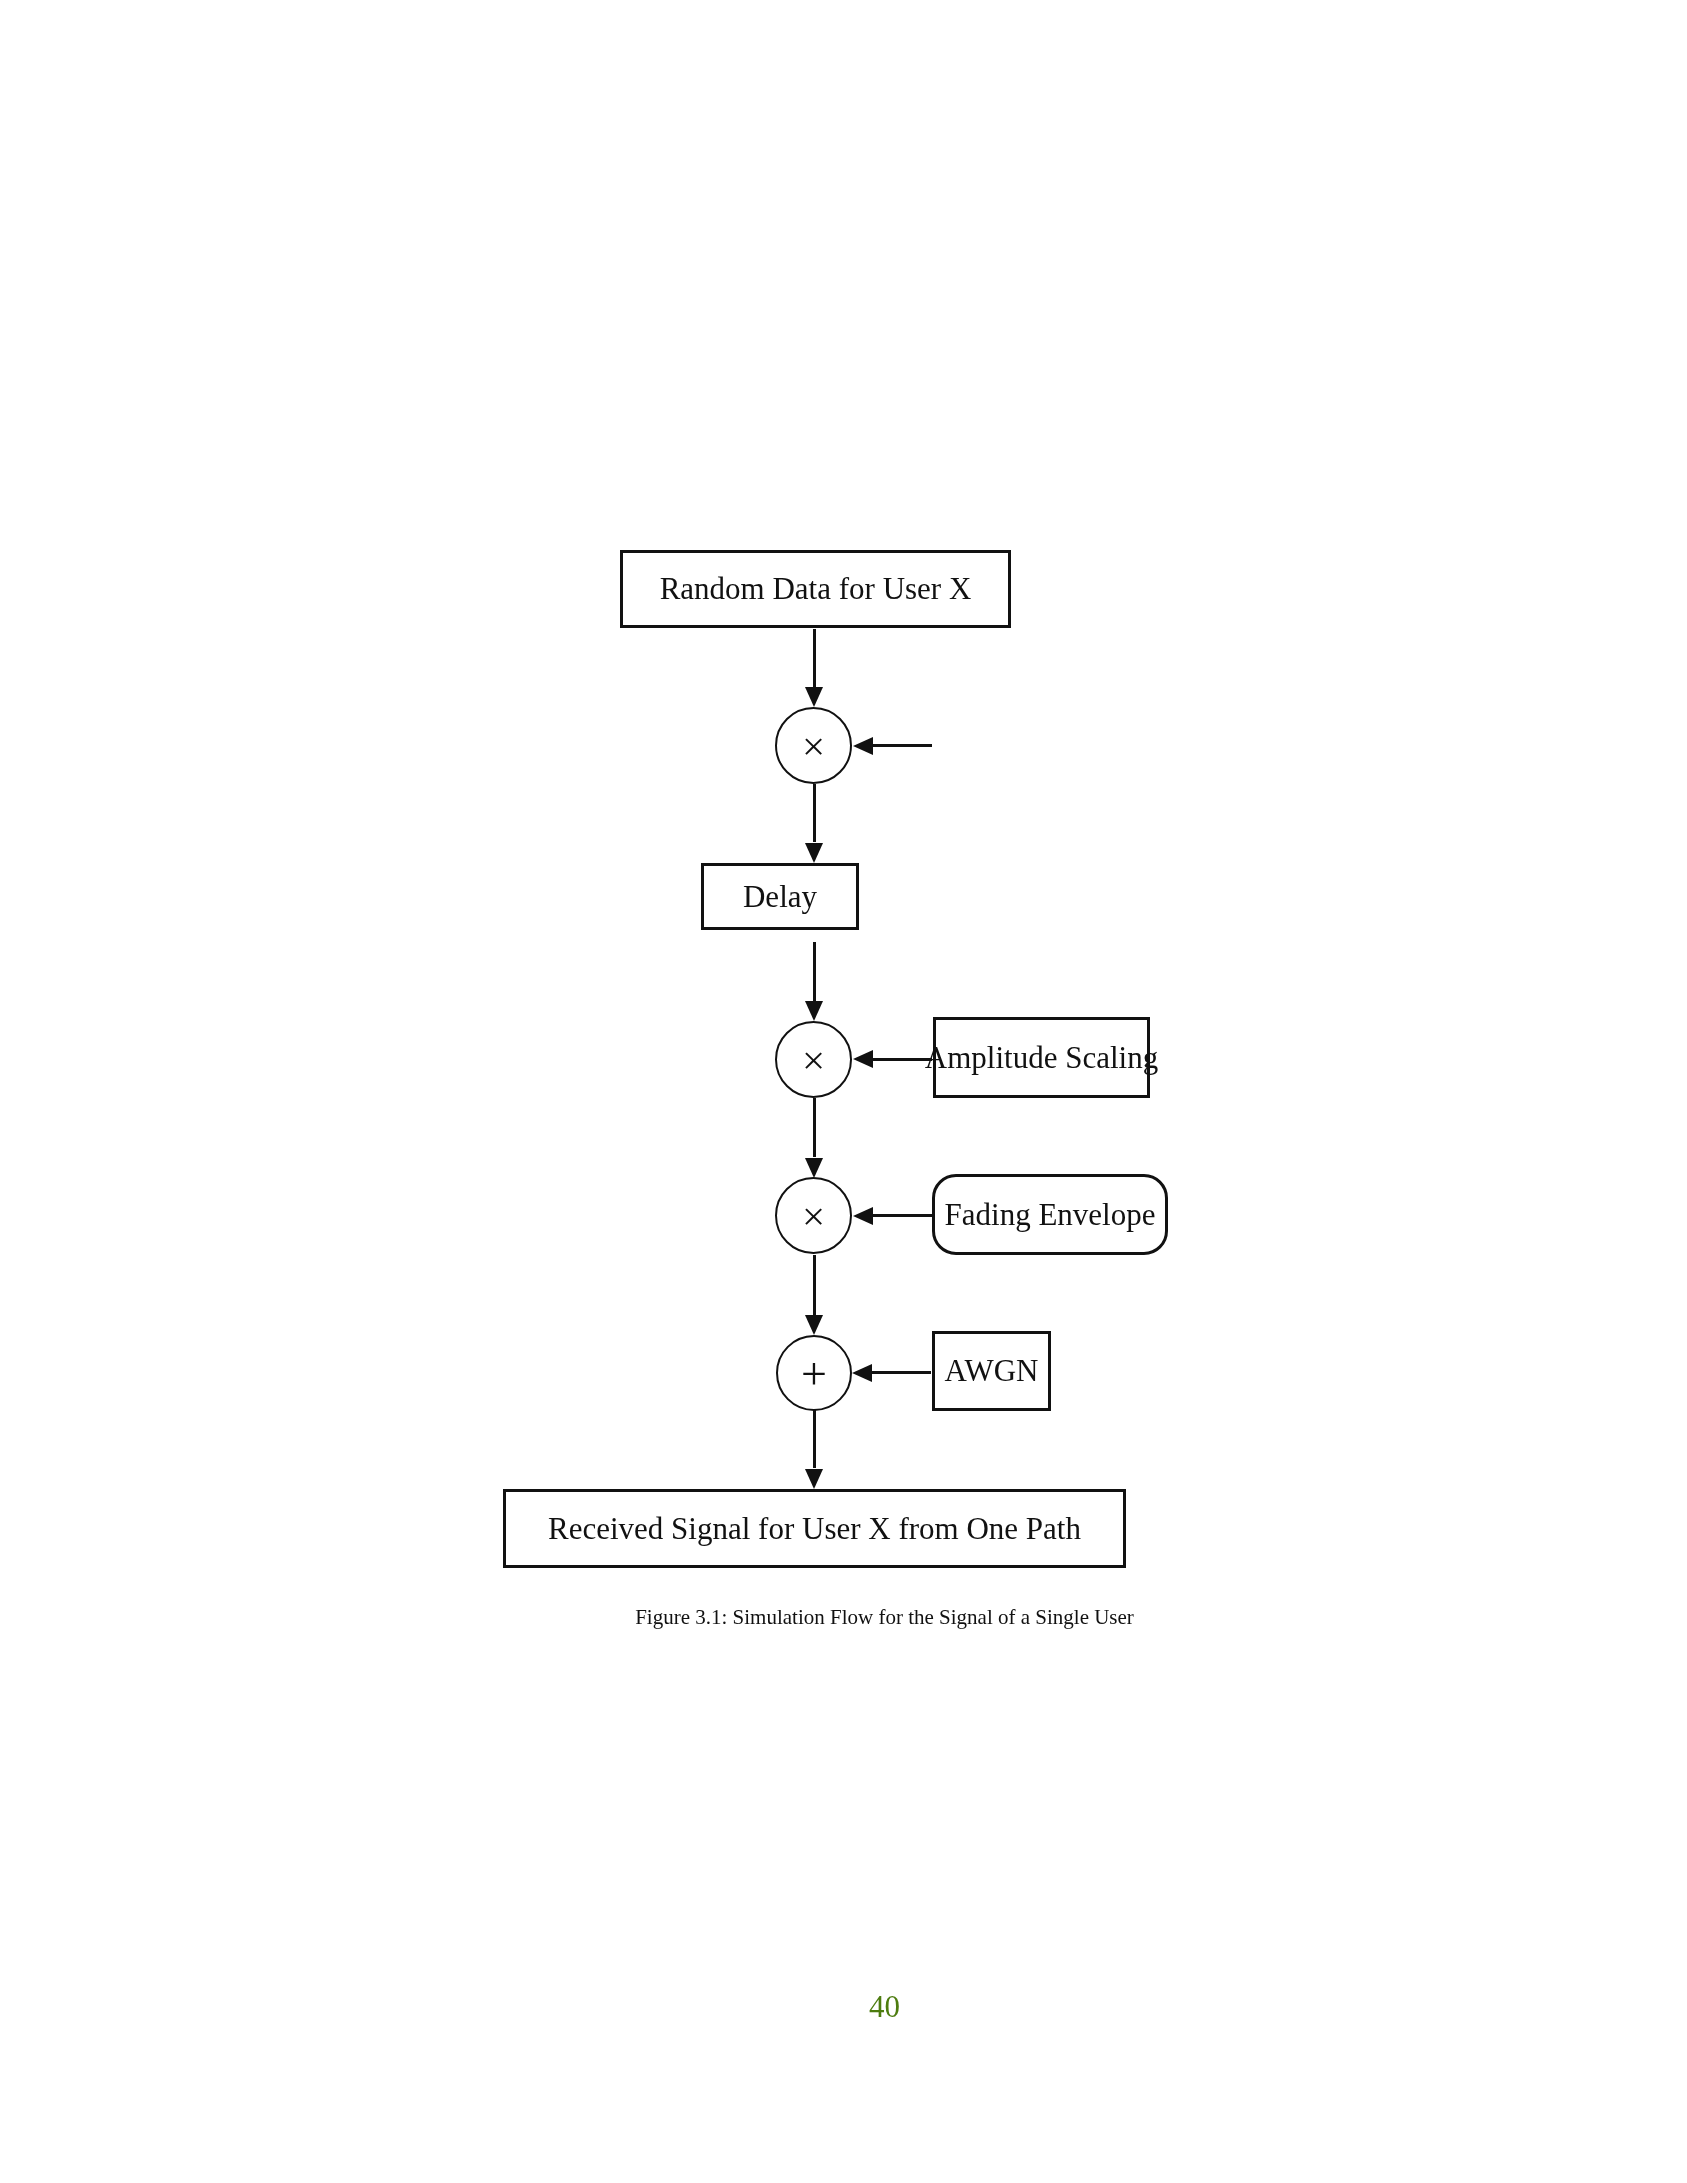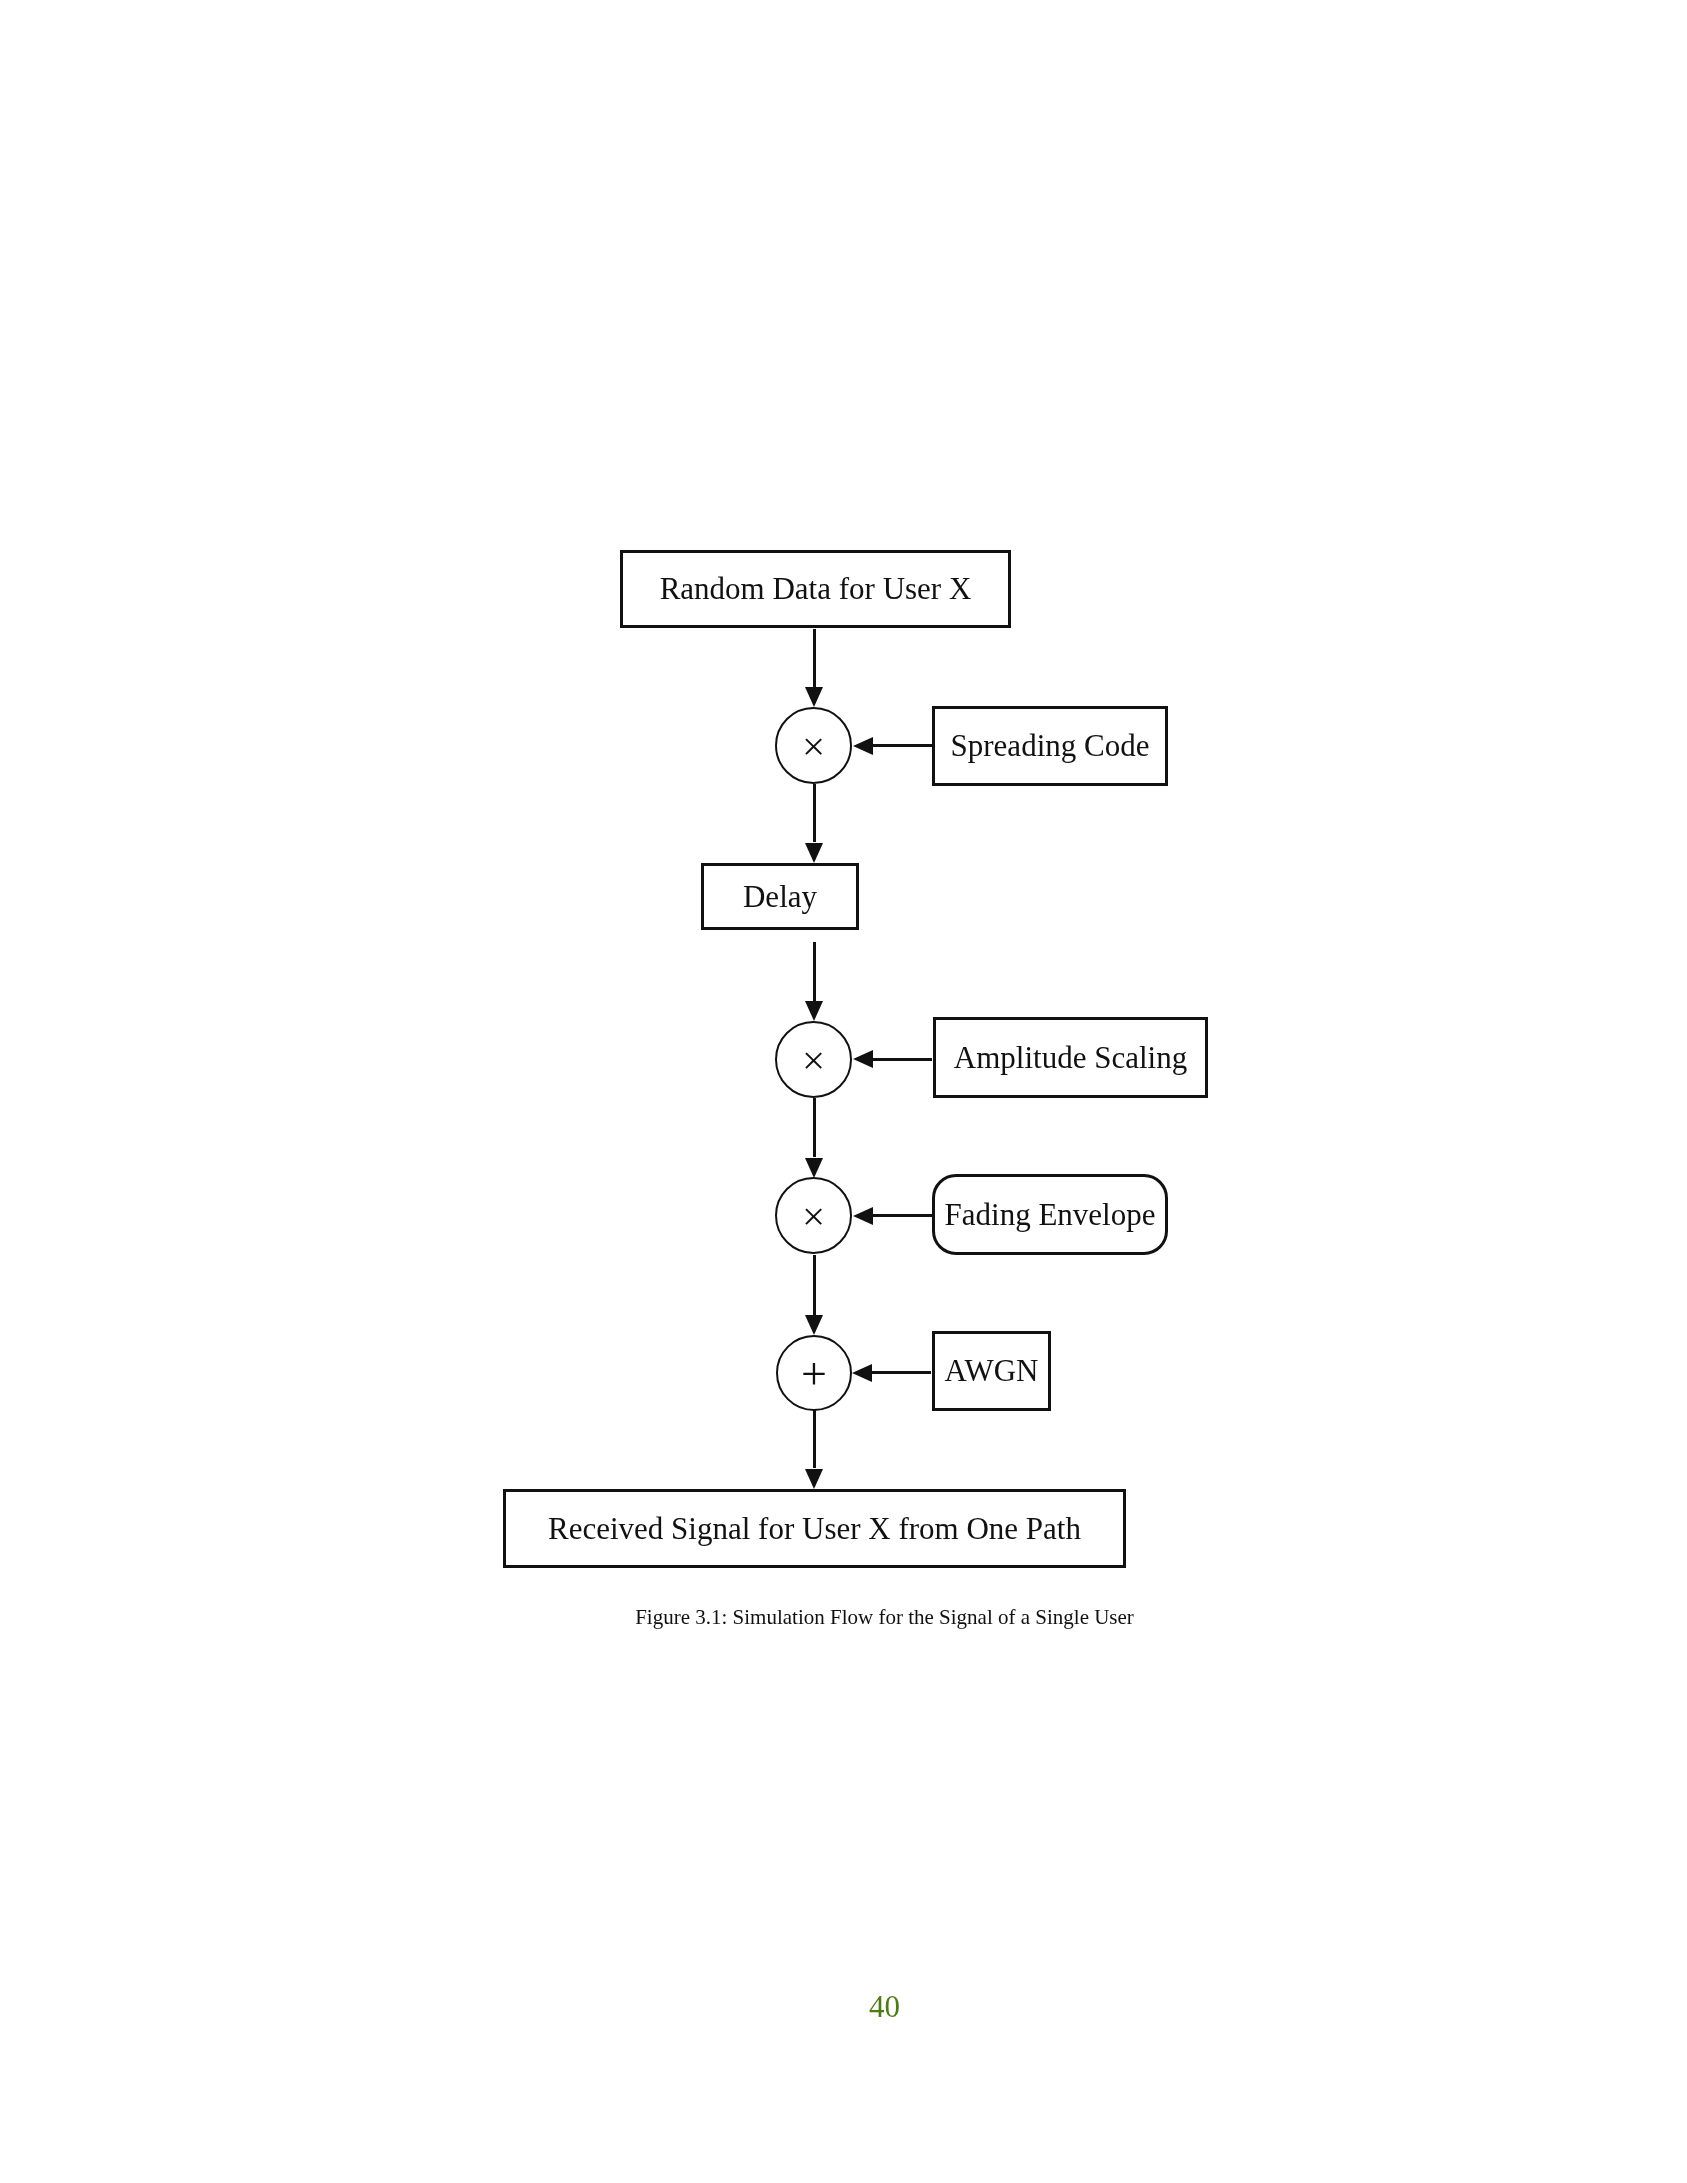--- a/index.html
+++ b/index.html
@@ -91,23 +91,20 @@
 
   <div>
     <div class="vline" style="left:813px; top:629px; height:58px;"></div>
     <div class="head-down" style="left:805px; top:687px;"></div>
   </div>
 
   <div class="opcircle" style="left:775px; top:707px; width:77px; height:77px;">
     <span>×</span>
   </div>
 
-  <div class="node" style="left:932px; top:706px; width:236px; height:80px;">
-    <span>Spreading Code</span>
-  </div>
   <div>
     <div class="hline" style="left:869px; top:744px; width:63px;"></div>
     <div class="head-left" style="left:853px; top:737px;"></div>
   </div>
 
   <div>
     <div class="vline" style="left:813px; top:784px; height:58px;"></div>
     <div class="head-down" style="left:805px; top:843px;"></div>
   </div>
 
@@ -117,21 +114,21 @@
 
   <div>
     <div class="vline" style="left:813px; top:942px; height:59px;"></div>
     <div class="head-down" style="left:805px; top:1001px;"></div>
   </div>
 
   <div class="opcircle" style="left:775px; top:1021px; width:77px; height:77px;">
     <span>×</span>
   </div>
 
-  <div class="node" style="left:933px; top:1017px; width:275px; height:81px;">
+  <div class="node" style="left:933px; top:1017px; width:217px; height:81px;">
     <span>Amplitude Scaling</span>
   </div>
   <div>
     <div class="hline" style="left:869px; top:1058px; width:63px;"></div>
     <div class="head-left" style="left:853px; top:1050px;"></div>
   </div>
 
   <div>
     <div class="vline" style="left:813px; top:1098px; height:59px;"></div>
     <div class="head-down" style="left:805px; top:1158px;"></div>

